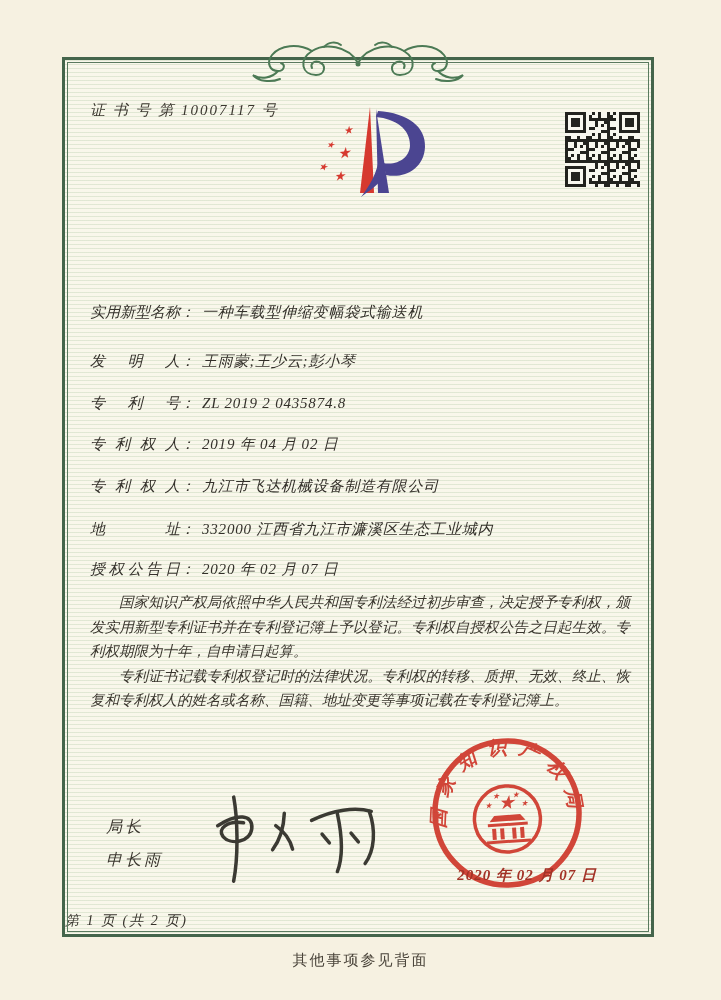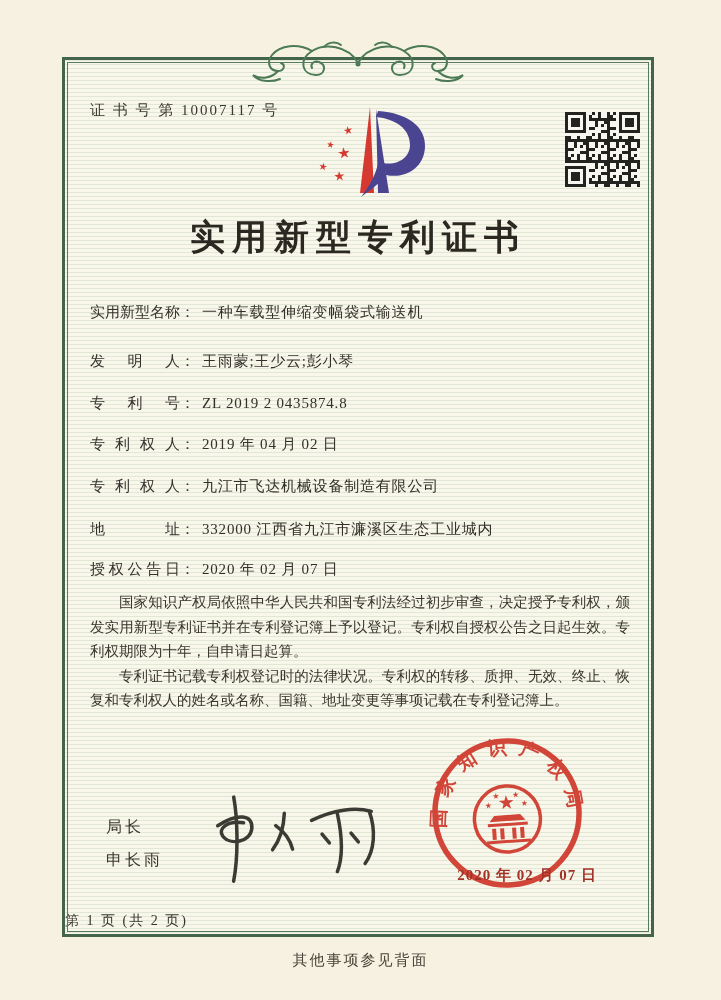--- a/index.html
+++ b/index.html
@@ -11,20 +11,21 @@
   }
   .page{position:absolute;inset:0;}
   
   .frame{
     position:absolute;left:62px;top:57px;width:592px;height:880px;
     box-sizing:border-box;border:3px solid #44654b;
     background-color:#f9f7eb;
     background-image:repeating-linear-gradient(180deg,
       rgba(146,182,136,0.24) 0px, rgba(146,182,136,0.24) 1px,
       rgba(0,0,0,0) 1px, rgba(0,0,0,0) 4px);
+    font-style:italic;
   }
   .frame::after{
     content:"";position:absolute;inset:2px;border:1px solid #5a7a5f;pointer-events:none;
   }
   .ornament{position:absolute;top:-23px;left:50%;transform:translateX(-50%);}
   .cert-no{
     position:absolute;left:25px;top:41px;font-size:15px;letter-spacing:2px;color:#3b372f;
   }
   .logo{position:absolute;left:235px;top:43px;width:136px;height:98px;}
   .qr{position:absolute;left:500px;top:52px;width:75px;height:75px;}
@@ -338,21 +339,20 @@
           <rect x="30" y="72" width="3" height="3" fill="#23231f"></rect>
           <rect x="39" y="72" width="3" height="3" fill="#23231f"></rect>
           <rect x="42" y="72" width="3" height="3" fill="#23231f"></rect>
           <rect x="51" y="72" width="3" height="3" fill="#23231f"></rect>
           <rect x="60" y="72" width="3" height="3" fill="#23231f"></rect>
           <rect x="63" y="72" width="3" height="3" fill="#23231f"></rect>
           <rect x="72" y="72" width="3" height="3" fill="#23231f"></rect>
         </svg>
     </div>
 
-    <h1 class="title">实用新型专利证书</h1>
 
     <div class="fields">
       <div class="frow" style="top:243px">
         <span class="flabel">实用新型名称</span><span class="colon">：</span><span class="fvalue">一种车载型伸缩变幅袋式输送机</span>
       </div>
       <div class="frow" style="top:292px">
         <span class="flabel">发明人</span><span class="colon">：</span><span class="fvalue">王雨蒙;王少云;彭小琴</span>
       </div>
       <div class="frow" style="top:334px">
         <span class="flabel">专利号</span><span class="colon">：</span><span class="fvalue">ZL 2019 2 0435874.8</span>

